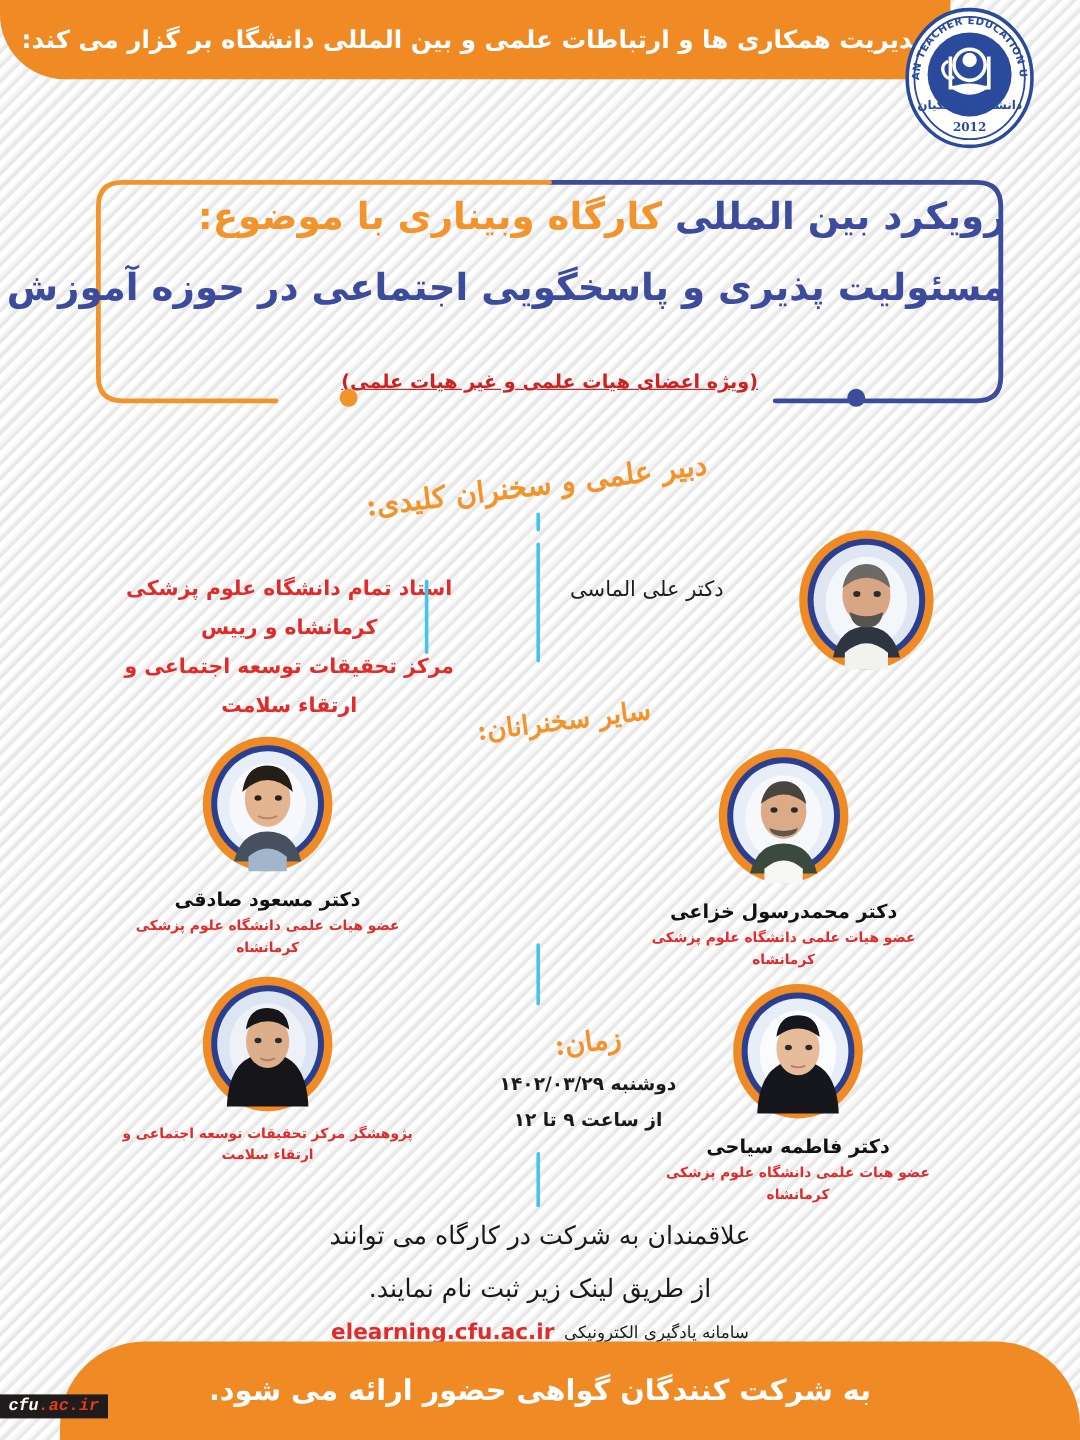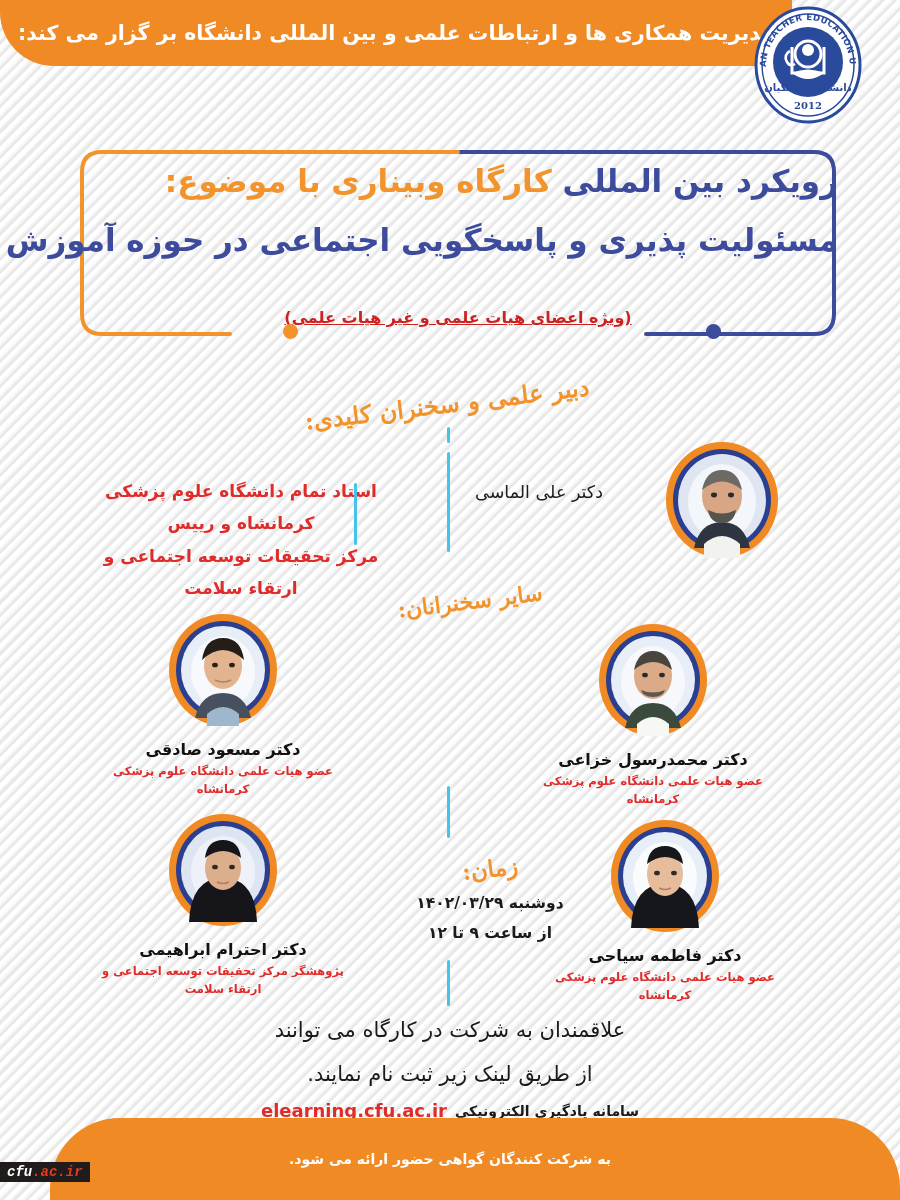--- a/index.html
+++ b/index.html
@@ -118,41 +118,41 @@
   
   .reg{
     position:absolute;top:1008px;left:150px;width:600px;text-align:center;
     direction:rtl;
   }
   .reg-l{font-size:21px;color:#1a1a1a;line-height:2.1;white-space:nowrap;}
   .reg-link-row{
     margin-top:4px;display:flex;align-items:center;justify-content:center;
     gap:8px;direction:rtl;
   }
-  .reg-sys{font-size:14px;color:#1a1a1a;white-space:nowrap;font-weight:bold;}
+  .reg-sys{font-size:14px;color:#1a1a1a;white-space:nowrap;}
   .reg-url{
     font-size:18px;font-weight:bold;color:#e02b2b;direction:ltr;
     white-space:nowrap;
     text-align:right;
   }
   .reg-note{
     margin-top:6px;font-size:12px;font-weight:bold;color:#e02b2b;
     white-space:nowrap;
   }
 
   
   .footer-bar{
     position:absolute;bottom:0;left:50px;width:850px;height:82px;
     background:#f08a24;
     border-top-left-radius:70px;border-top-right-radius:70px;
   }
   .footer-text{
     position:absolute;bottom:0;left:50px;width:800px;height:82px;
     display:flex;align-items:center;justify-content:center;
-    color:#ffffff;font-size:14px;font-weight:bold;white-space:nowrap;
+    color:#ffffff;font-size:24px;font-weight:bold;white-space:nowrap;
   }
   .watermark{
     position:absolute;left:0px;bottom:18px;
     background:#1f1c1b;padding:3px 7px;
     font-family:Liberation Mono, monospace;
     font-size:14px;font-weight:bold;font-style:italic;line-height:1;
     z-index:5;
   }
   .watermark .w1{color:#ffffff;}
   .watermark .w2{color:#e23b22;}
@@ -301,21 +301,20 @@
         <ellipse cx="56" cy="58" rx="42" ry="44" fill="#dde5f2"></ellipse>
         <ellipse cx="56" cy="60" rx="32" ry="36" fill="#eef2f8"></ellipse>
         <path d="M22 110 q2 -44 34 -44 q32 0 34 44 z" fill="#16161a"></path>
         <ellipse cx="56" cy="56" rx="18" ry="22" fill="#dcae8c"></ellipse>
         <path d="M38 46 q18 -14 36 0 q-2 -18 -18 -18 q-16 0 -18 18z" fill="#16161a"></path>
         <ellipse cx="48" cy="55" rx="2.9" ry="2.3" fill="#2b2b2b"></ellipse>
         <ellipse cx="65" cy="55" rx="2.9" ry="2.3" fill="#2b2b2b"></ellipse>
         <path d="M50 70 q6 3 12 0" fill="none" stroke="#b37b65" stroke-width="1.6"></path>
       </svg>
     </div>
-    <div class="spk-name">دکتر احترام ابراهیمی</div>
     <div class="spk-aff">پژوهشگر مرکز تحقیقات توسعه اجتماعی و ارتقاء سلامت</div>
   </div>
 
   <div class="tick" style="left:447px;top:786px;height:52px;"></div>
   <div class="sec-head" id="sec-time">زمان:</div>
   <div class="time-block">
     <div>دوشنبه ۱۴۰۲/۰۳/۲۹</div>
     <div>از ساعت ۹ تا ۱۲</div>
   </div>
   <div class="tick" style="left:447px;top:960px;height:46px;"></div>

